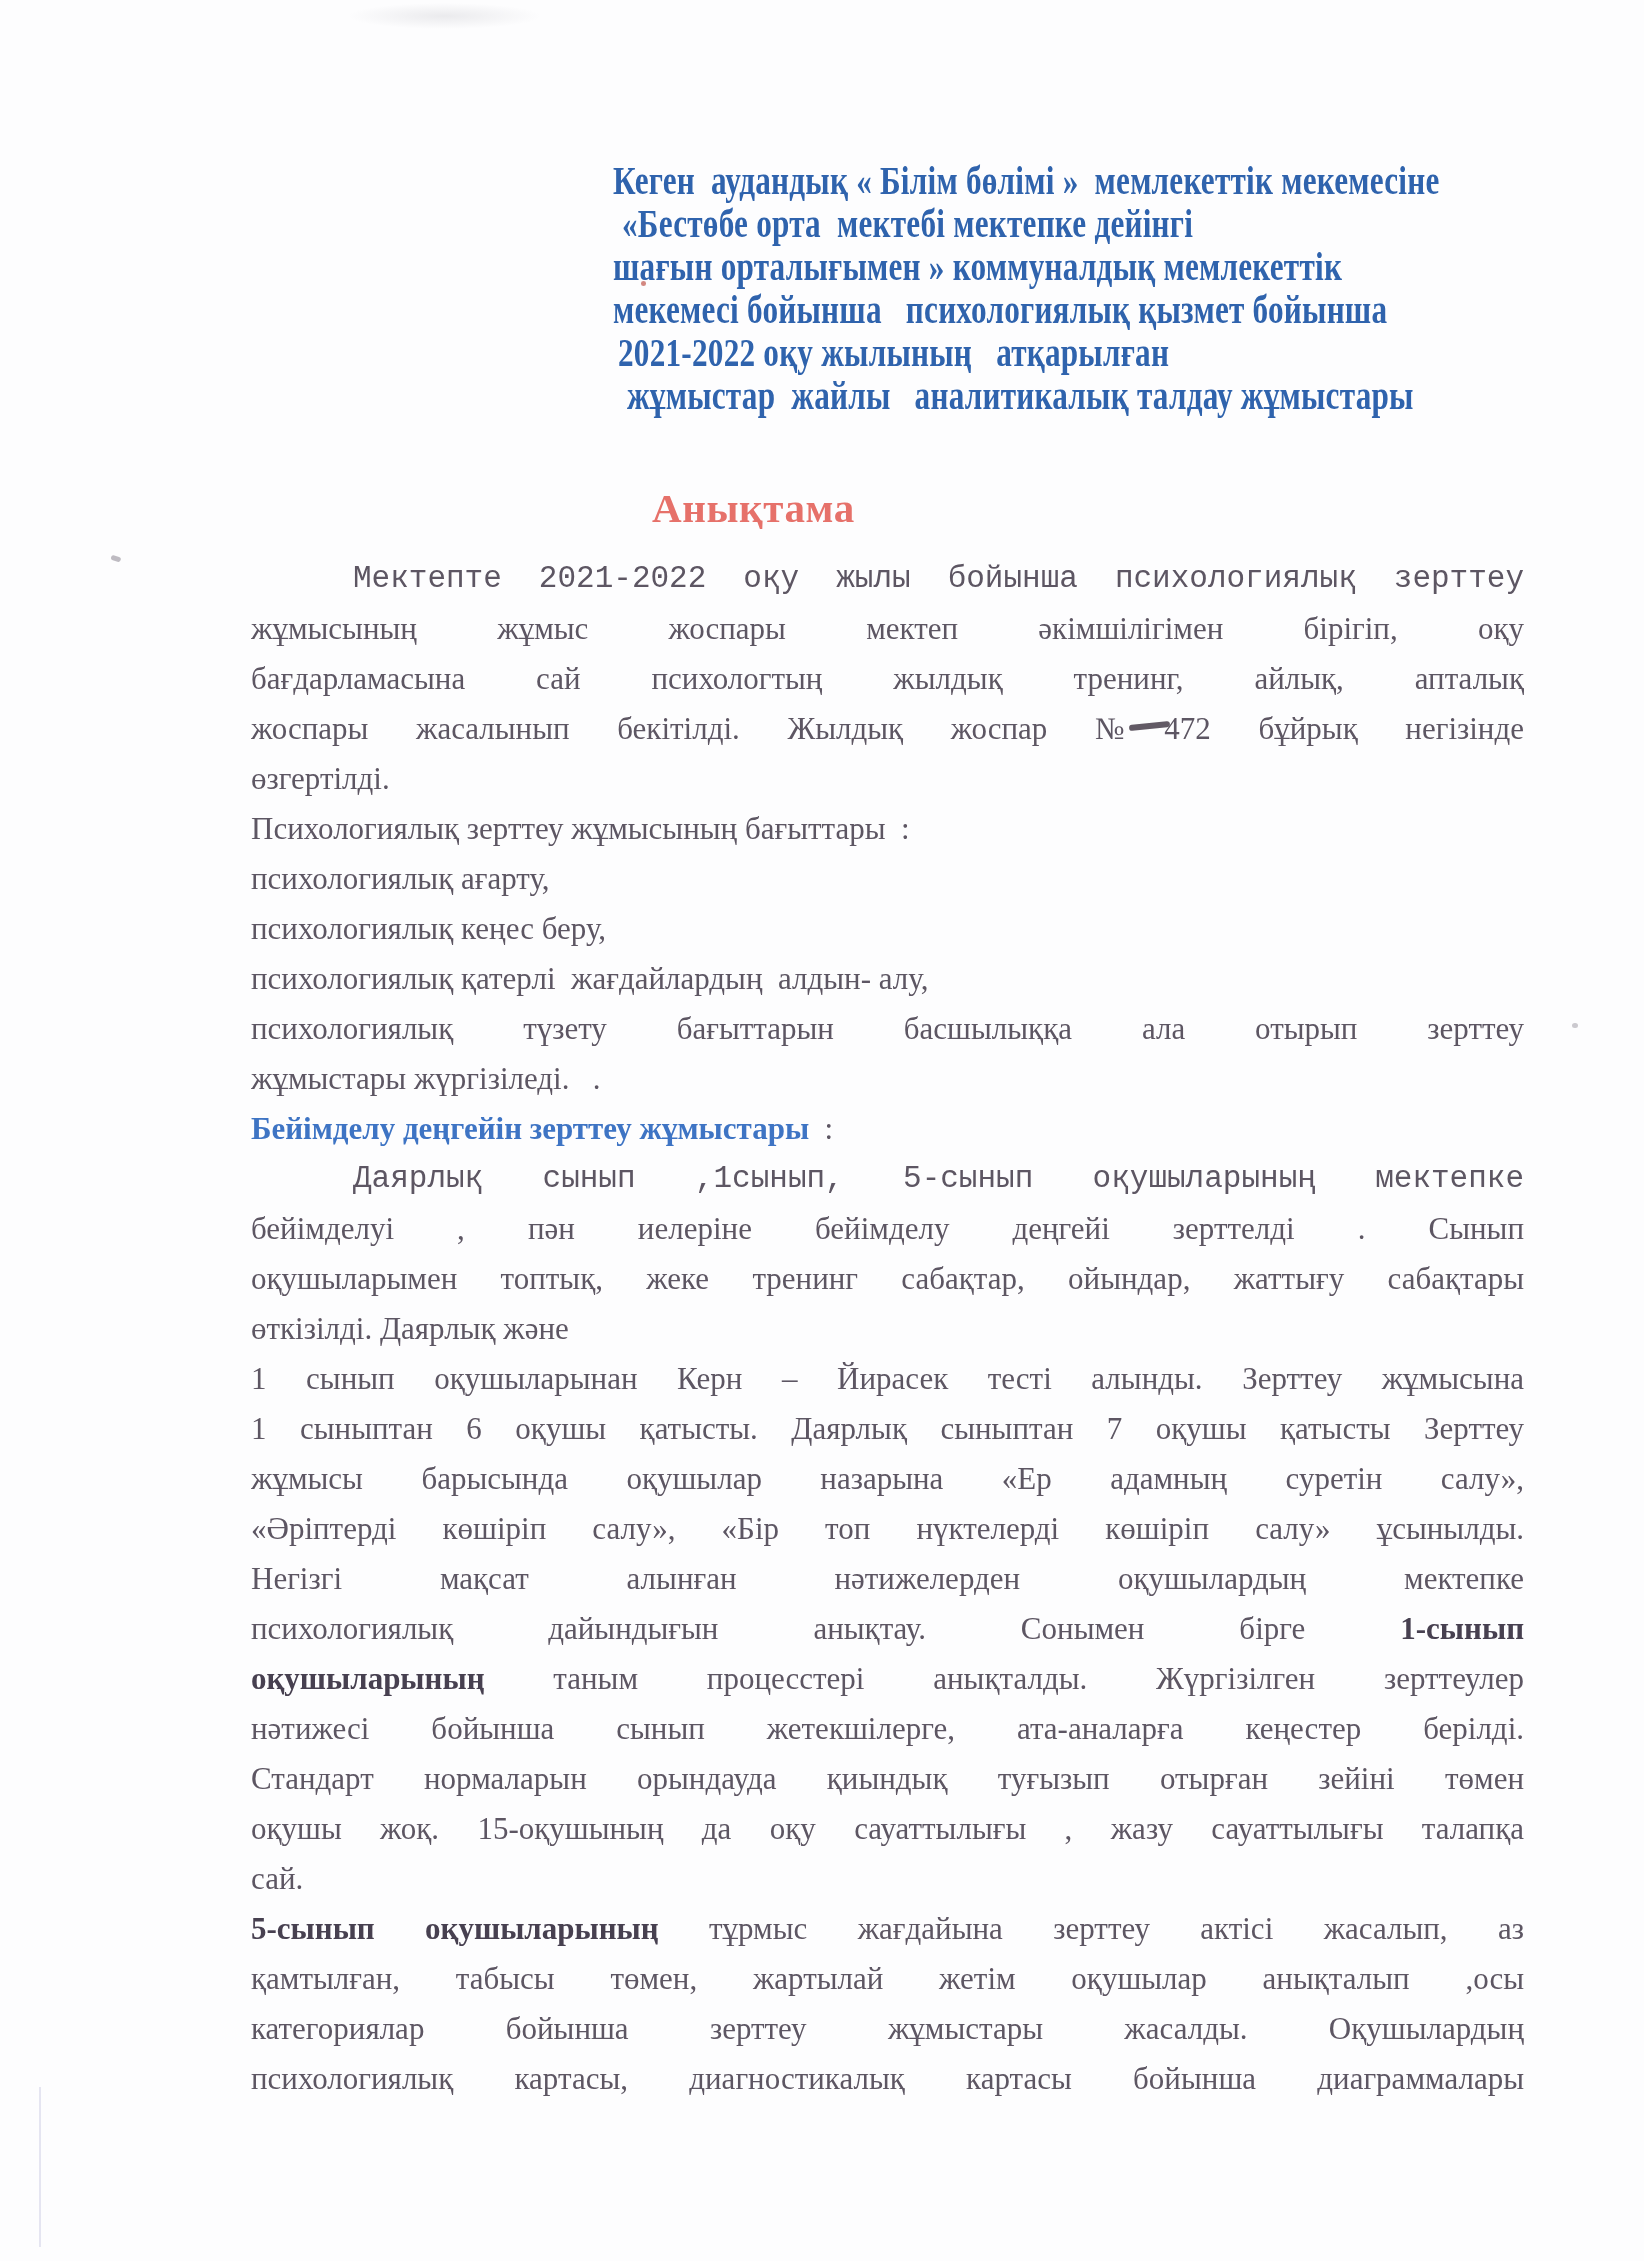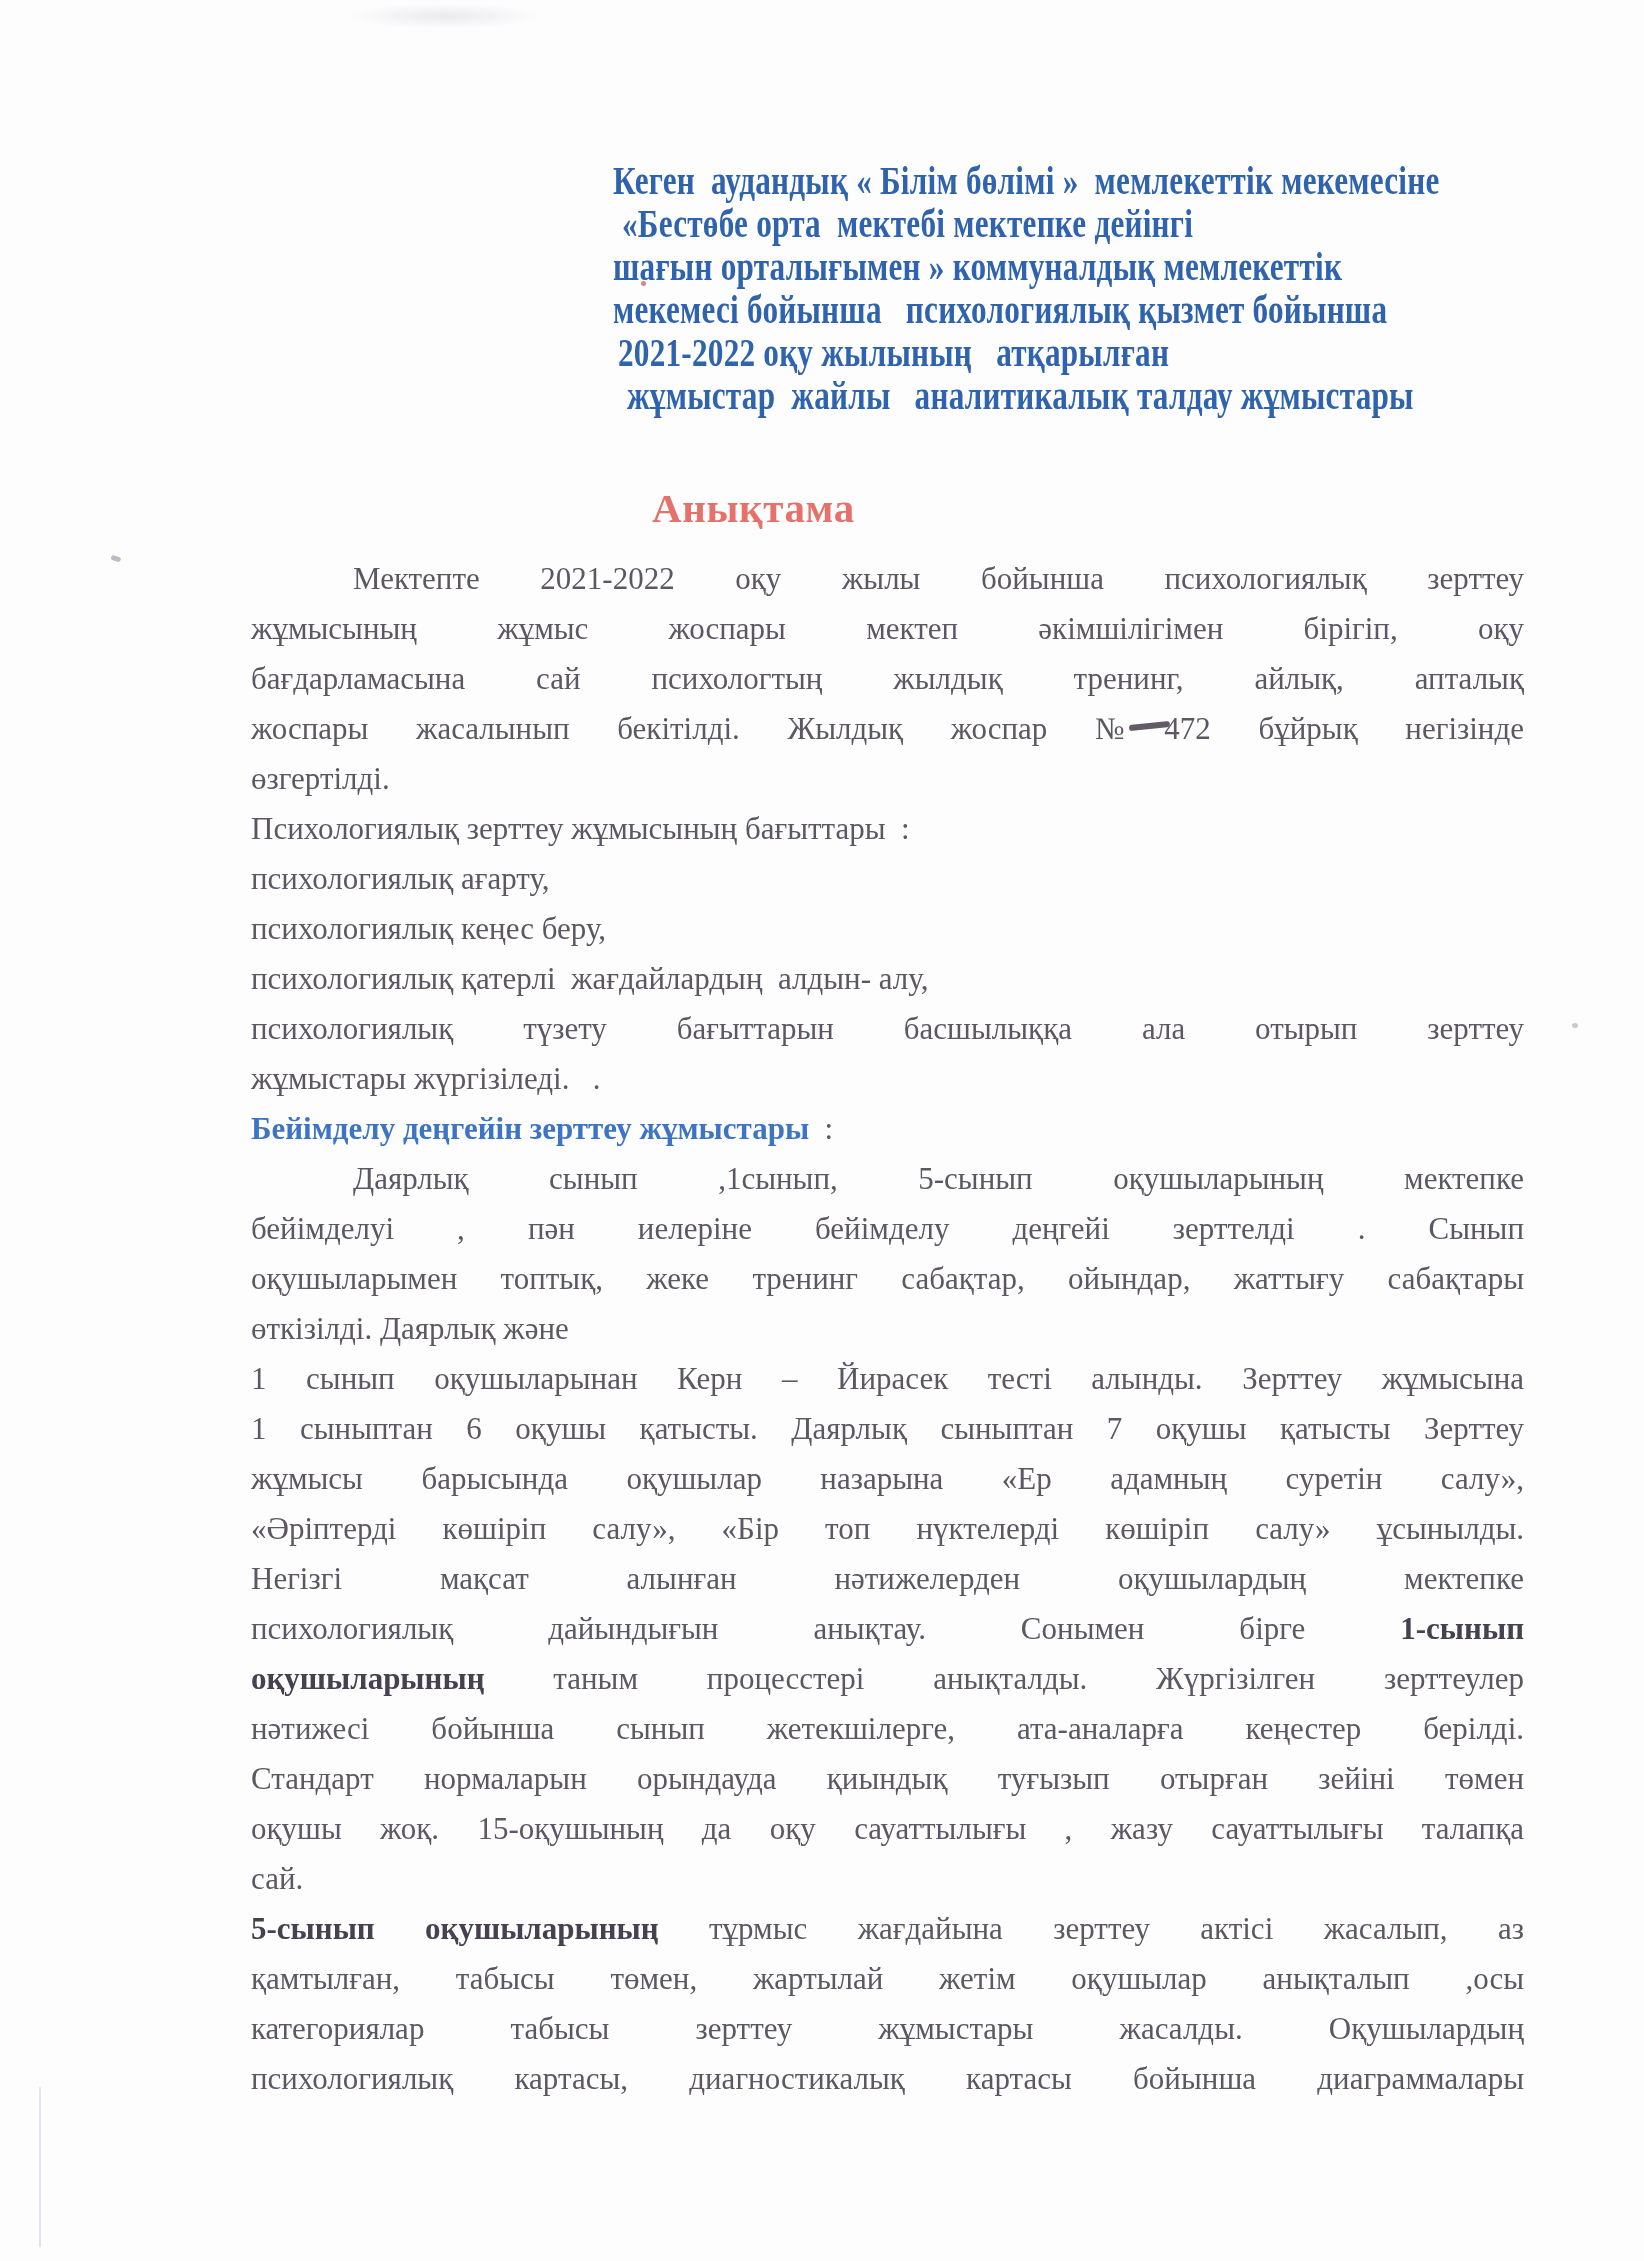--- a/index.html
+++ b/index.html
@@ -53,20 +53,21 @@
     overflow:hidden;
     white-space:normal;
     text-align:left;
   }
   .b-line.stretch{
     text-align:justify;
     text-align-last:justify;
   }
   .b-line.indent{
     text-indent:102px;
+    font-family:Liberation Mono, monospace;
   }
   .b-line .bold{
     font-weight:bold;
     color:var(--ink-bold,#474050);
     margin-top:24px;
   }
   .b-line .blue{
     font-weight:bold;
     color:var(--heading-blue,#3e74c4);
   }
@@ -138,21 +139,21 @@
       <div class="b-line stretch"><span class="">«Әріптерді көшіріп салу», «Бір топ нүктелерді көшіріп салу» ұсынылды.</span></div>
       <div class="b-line stretch"><span class="">Негізгі мақсат алынған нәтижелерден оқушылардың мектепке</span></div>
       <div class="b-line stretch"><span class="">психологиялық дайындығын анықтау. Сонымен бірге </span><span class="bold">1-сынып</span></div>
       <div class="b-line stretch"><span class="bold">оқушыларының</span><span class=""> таным процесстері анықталды. Жүргізілген зерттеулер</span></div>
       <div class="b-line stretch"><span class="">нәтижесі бойынша сынып жетекшілерге, ата-аналарға кеңестер берілді.</span></div>
       <div class="b-line stretch"><span class="">Стандарт нормаларын орындауда қиындық туғызып отырған зейіні төмен</span></div>
       <div class="b-line stretch"><span class="">оқушы жоқ. 15-оқушының да оқу сауаттылығы , жазу сауаттылығы талапқа</span></div>
       <div class="b-line"><span class="">сай.</span></div>
       <div class="b-line stretch"><span class="bold">5-сынып оқушыларының</span><span class=""> тұрмыс жағдайына зерттеу актісі жасалып, аз</span></div>
       <div class="b-line stretch"><span class="">қамтылған, табысы төмен, жартылай жетім оқушылар анықталып ,осы</span></div>
-      <div class="b-line stretch"><span class="">категориялар табысы зерттеу жұмыстары жасалды. Оқушылардың</span></div>
+      <div class="b-line stretch"><span class="">категориялар бойынша зерттеу жұмыстары жасалды. Оқушылардың</span></div>
       <div class="b-line stretch"><span class="">психологиялық картасы, диагностикалық картасы бойынша диаграммалары</span></div>
     </div>
 
   <div class="artifact mark-472"></div>
   <div class="artifact speck-left"></div>
   <div class="artifact speck-right"></div>
   <div class="artifact speck-red"></div>
   <div class="artifact smudge-top"></div>
   <div class="artifact edge-line"></div>
 

